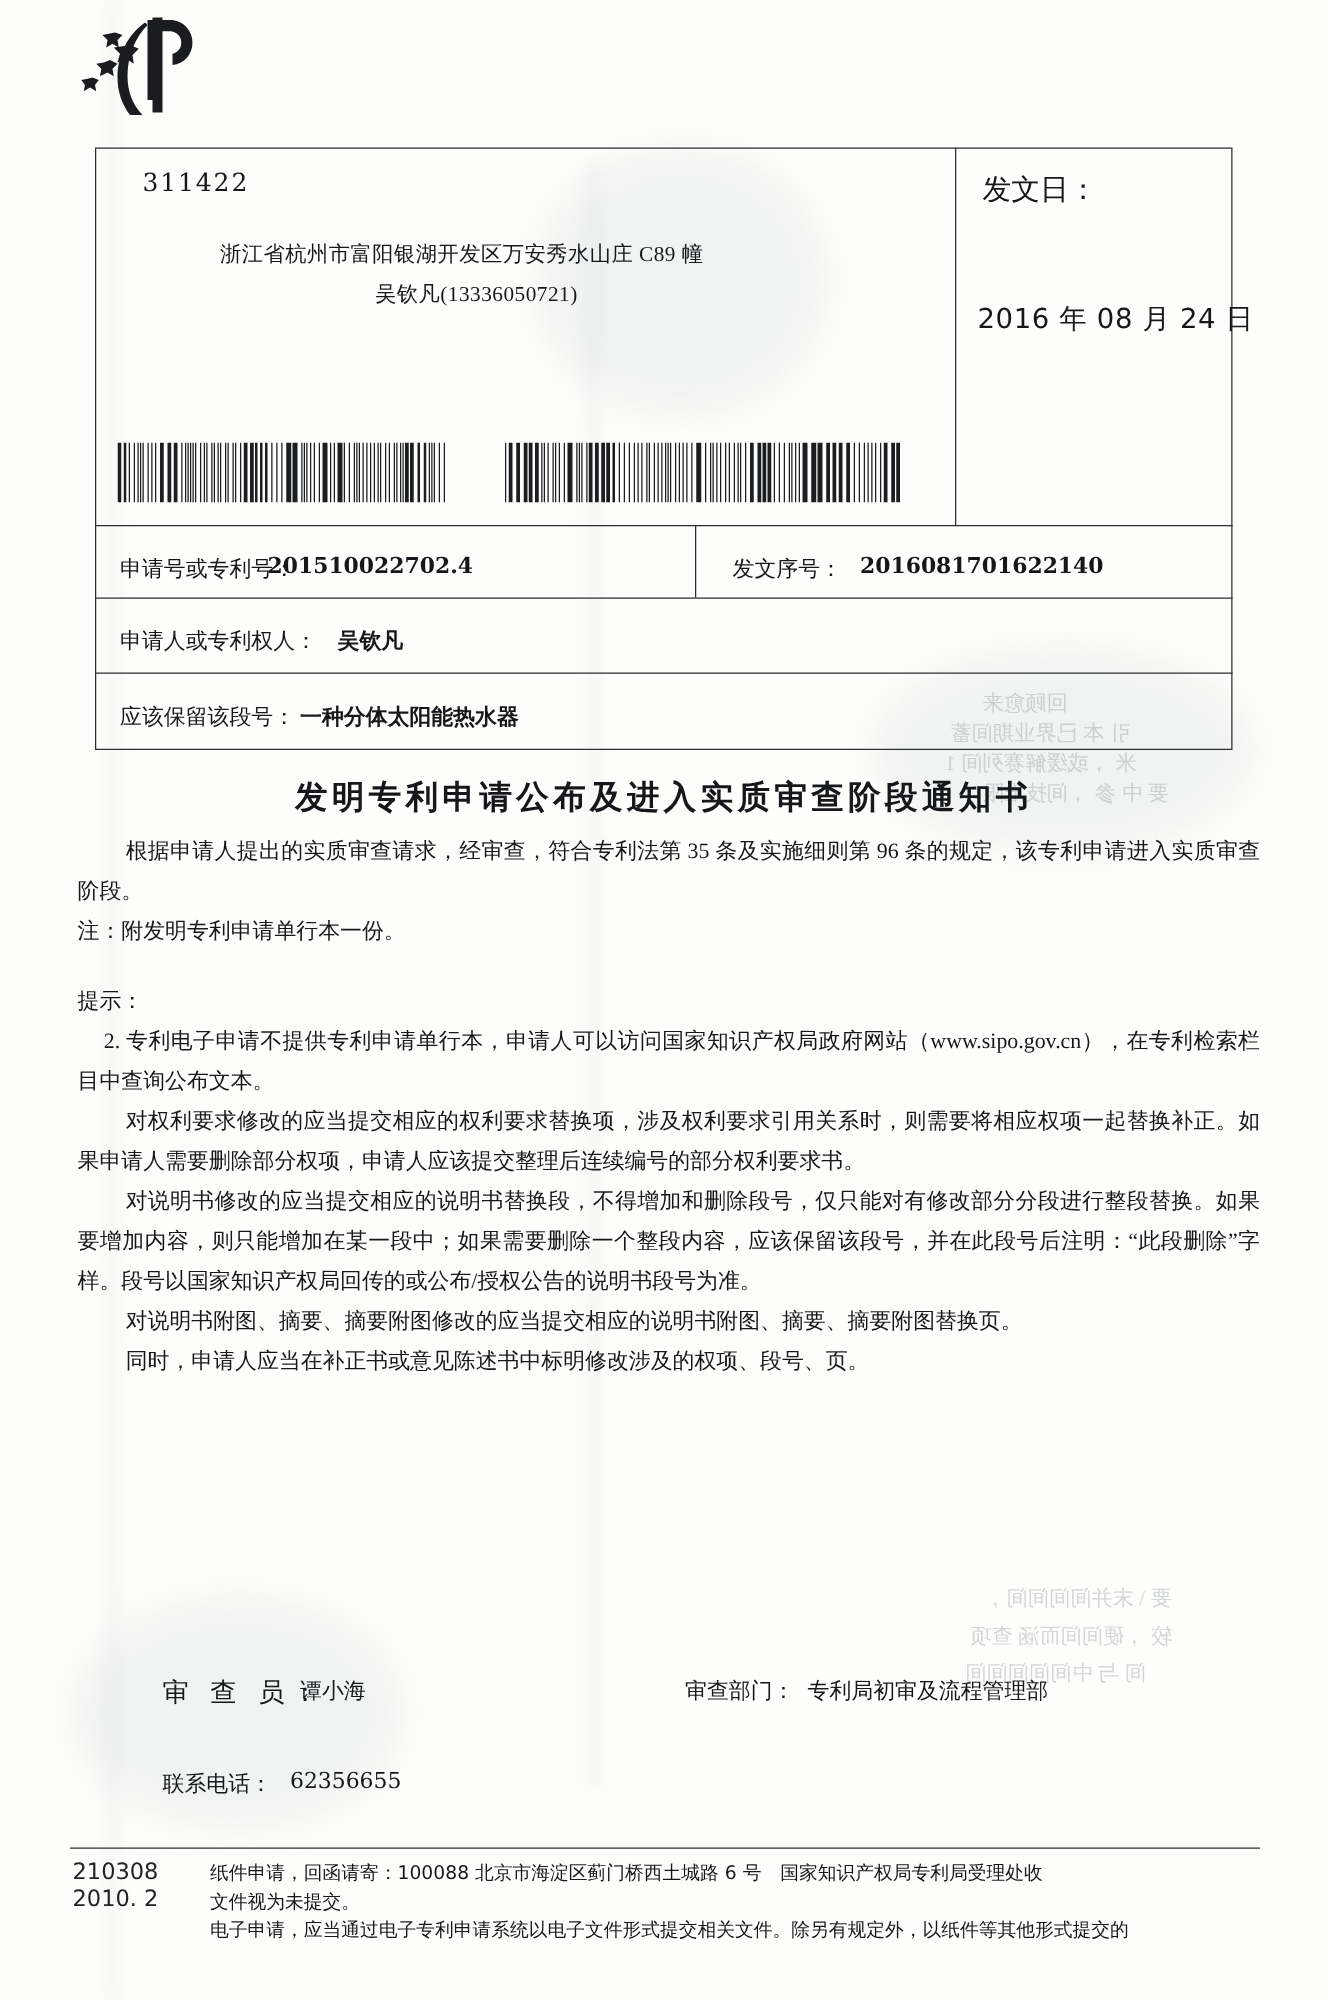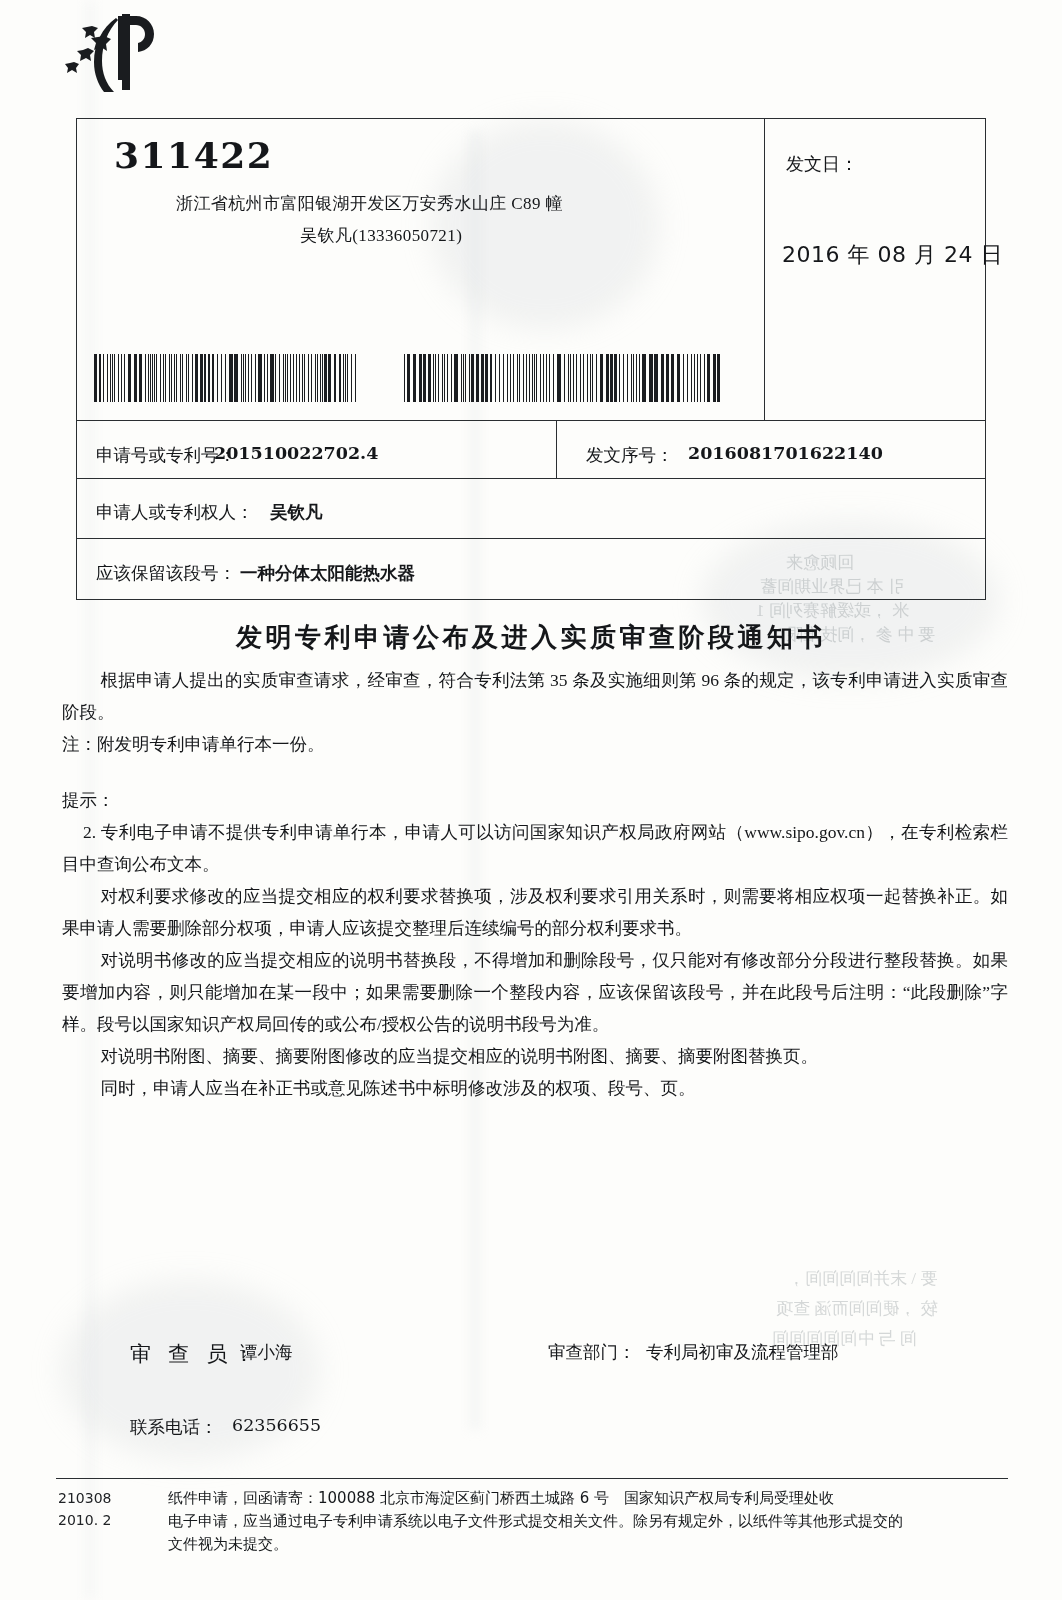--- a/index.html
+++ b/index.html
@@ -71,42 +71,41 @@
     border-left: 1.6px solid #2a2e31;
   }
   .hdiv1 { position: absolute; left: 76px; top: 420px; width: 910px; border-top: 1.6px solid #2a2e31; }
   .hdiv2 { position: absolute; left: 76px; top: 478px; width: 910px; border-top: 1.6px solid #2a2e31; }
   .hdiv3 { position: absolute; left: 76px; top: 538px; width: 910px; border-top: 1.6px solid #2a2e31; }
   .vdiv2 { position: absolute; left: 556px; top: 420px; width: 0; height: 58px; border-left: 1.6px solid #2a2e31; }
 
   .zipcode {
     position: absolute;
     left: 114px; top: 134px;
-    font-size: 36px;
-    font-weight: bold;
+    font-size: 20px;
+    font-weight: normal;
     letter-spacing: 1.5px;
     font-family: "DejaVu Serif", serif;
   }
   .addr-line1 {
     position: absolute;
     left: 176px; top: 192px;
     font-size: 17px;
     letter-spacing: 0.4px;
   }
   .addr-line2 {
     position: absolute;
     left: 300px; top: 224px;
     font-size: 17px;
     letter-spacing: 0.4px;
   }
   .issue-label {
     position: absolute;
     left: 786px; top: 136px;
-    font-size: 18px;
-    margin-top: 16px;
+    font-size: 23px;
   }
   .issue-date {
     position: absolute;
     left: 782px; top: 240px;
     font-size: 22px;
     font-family: "DejaVu Sans", sans-serif;
     letter-spacing: 0.5px;
     font-weight: 500;
   }
   
@@ -171,21 +170,21 @@
 
   .footer-rule {
     position: absolute;
     left: 56px; top: 1478px;
     width: 952px;
     border-top: 1.6px solid #2a2e31;
   }
   .form-no {
     position: absolute;
     left: 58px; top: 1487px;
-    font-size: 14px;
+    font-size: 18px;
     line-height: 22px;
     font-family: "DejaVu Sans", sans-serif;
     color: #202326;
   }
   .footer-text {
     position: absolute;
     left: 168px; top: 1487px;
     width: 840px;
     font-size: 15px;
     line-height: 23px;
@@ -285,17 +284,17 @@
   <div class="phone-label">联系电话：</div>
   <div class="phone-value">62356655</div>
 
   <div class="footer-rule"></div>
   <div class="form-no">
     <div>210308</div>
     <div>2010. 2</div>
   </div>
   <div class="footer-text">
     <div>纸件申请，回函请寄：100088 北京市海淀区蓟门桥西土城路 6 号　国家知识产权局专利局受理处收</div>
+    <div>文件视为未提交。</div>
     <div>电子申请，应当通过电子专利申请系统以电子文件形式提交相关文件。除另有规定外，以纸件等其他形式提交的</div>
-    <div>文件视为未提交。</div>
   </div>
 
 </div>
 
 </body></html>

